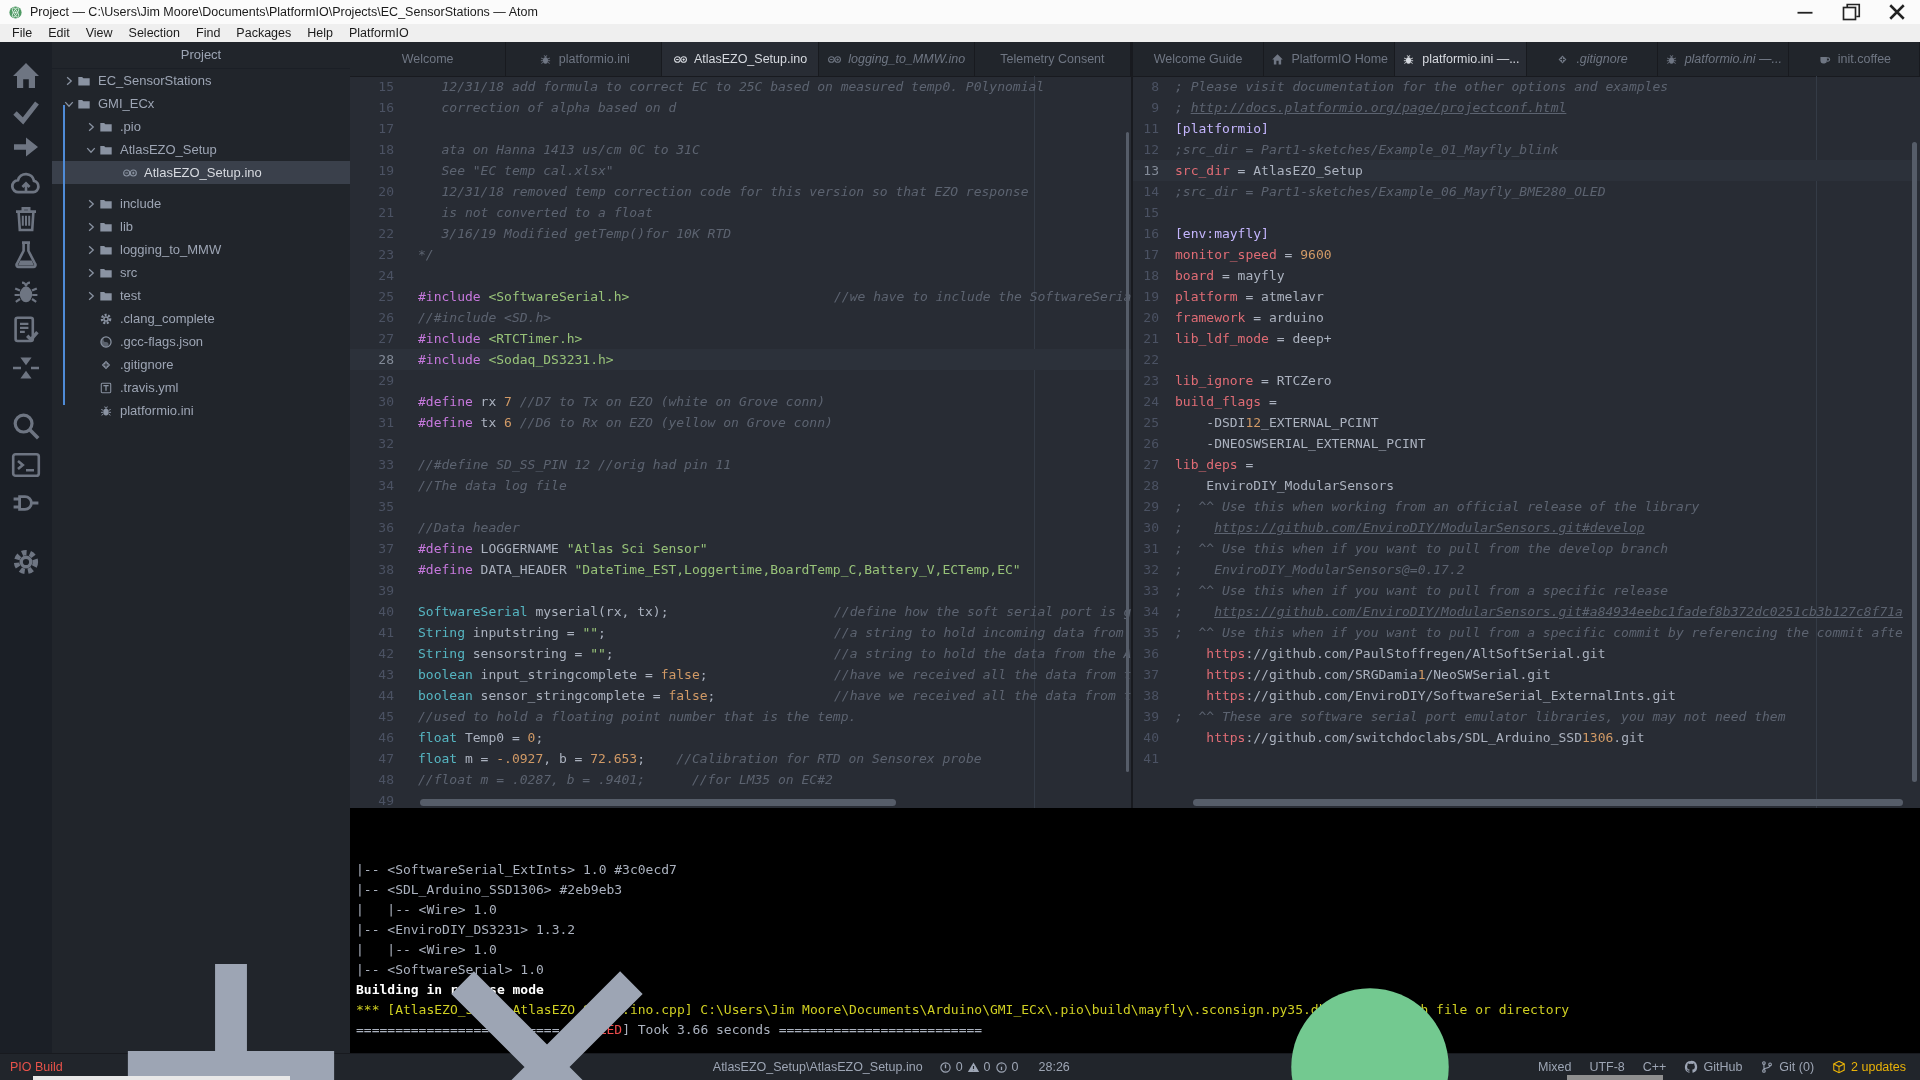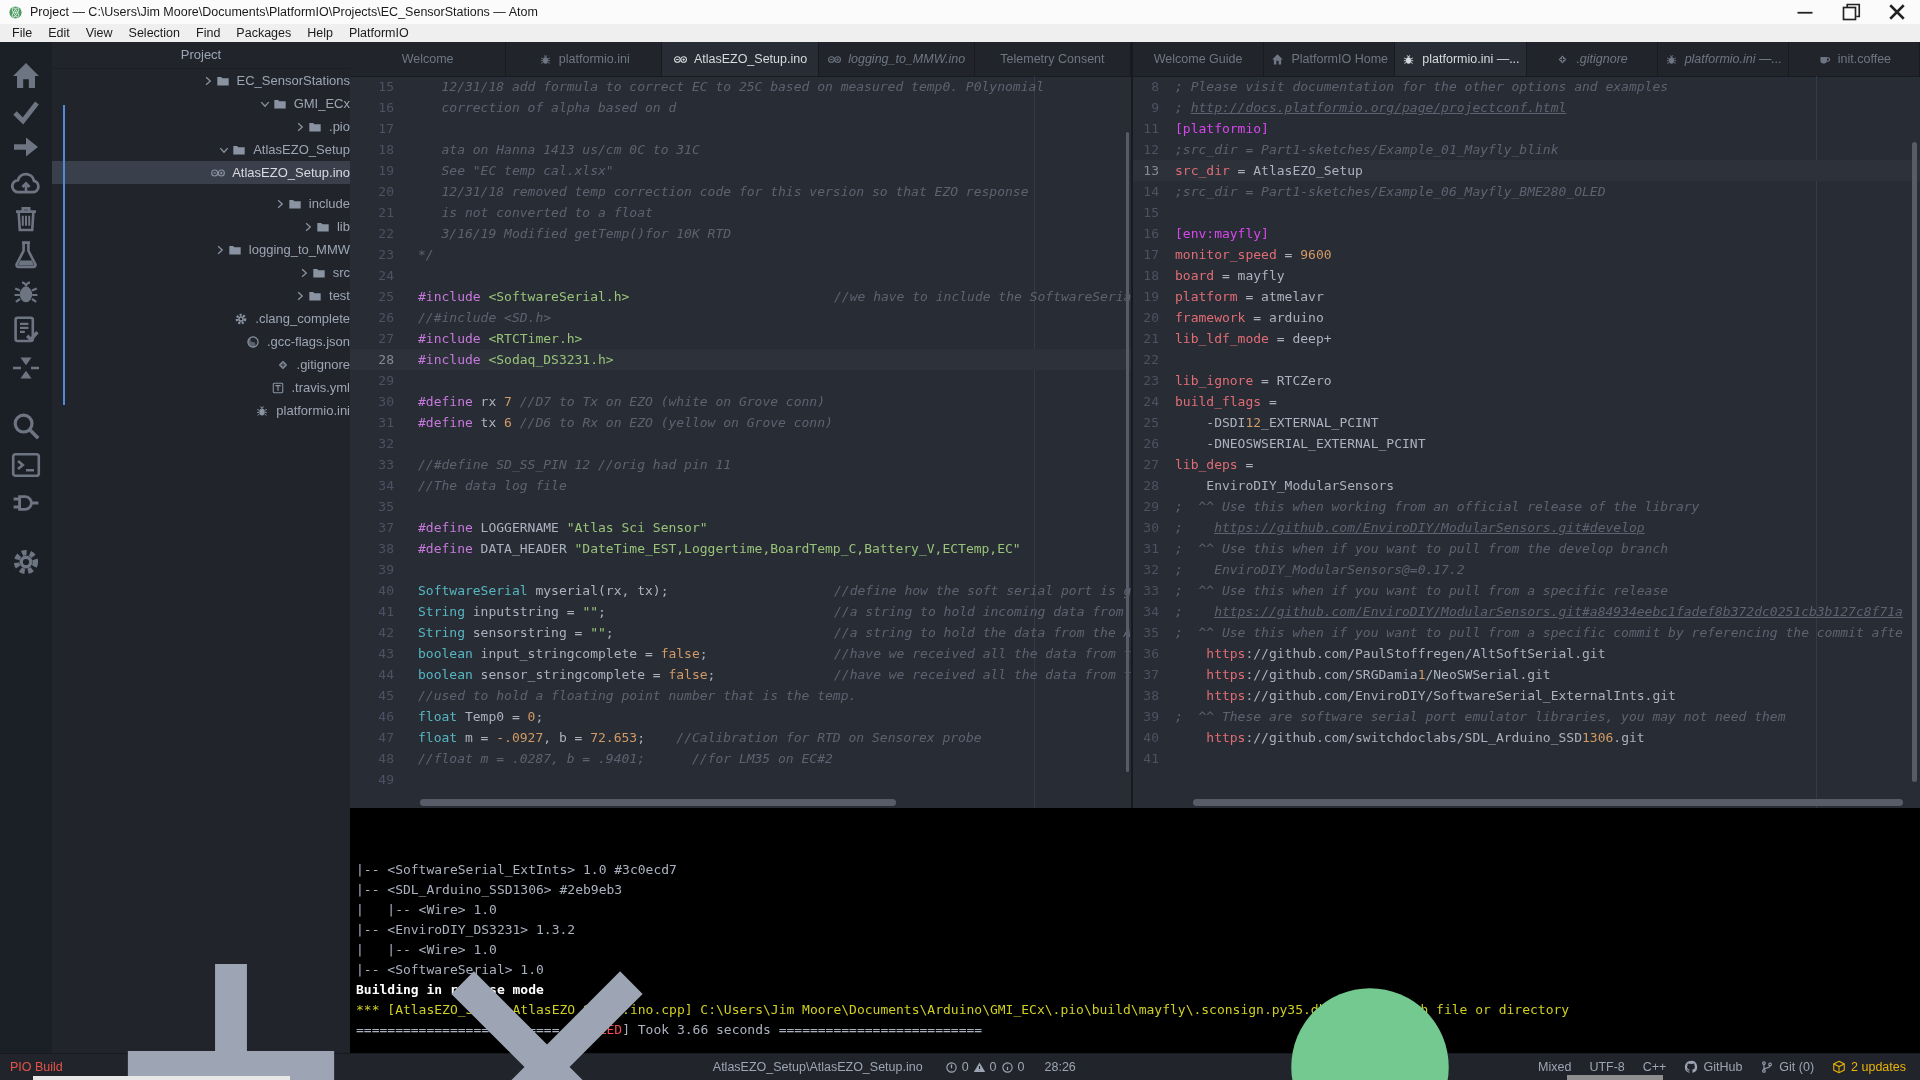--- a/index.html
+++ b/index.html
@@ -16,21 +16,21 @@
   .menu-item{padding:0 8px;line-height:18px;}
 
   
   .pio-toolbar{position:absolute;left:0;top:42px;width:52px;height:1011px;background:#1b1f26;}
   .tbtn{position:absolute;left:0;width:52px;height:32px;display:flex;align-items:center;justify-content:center;color:#6e7582;}
   .tbtn svg{width:21px;height:21px;}
 
   
   .tree{position:absolute;left:52px;top:42px;width:298px;height:1011px;background:#21252b;overflow:hidden;}
   .tree-header{height:26px;line-height:26px;text-align:center;color:#9da5b4;font-size:13px;background:#21252b;border-bottom:1px solid #1b1f26;}
-  .tree-item{height:23px;display:flex;align-items:center;color:#9da5b4;font-size:13px;white-space:nowrap;justify-content:flex-end;}
+  .tree-item{height:23px;display:flex;align-items:center;color:#9da5b4;font-size:13px;white-space:nowrap;}
   .tree-item.selected{background:#3a404b;color:#d7dae0;}
   .tree-item .chev{width:14px;height:12px;flex:0 0 14px;color:#8a93a2;display:inline-flex;}
   .tree-item .chev svg{width:11px;height:11px;}
   .tree-item .ficon{width:16px;height:14px;margin-right:6px;color:#8a93a2;display:inline-flex;}
   .tree-item .ficon svg{width:14px;height:14px;}
   .tree-guide{position:absolute;left:11px;width:2px;background:#4f8bd6;}
 
   
   .pane{position:absolute;top:42px;height:766px;background:#282c34;overflow:hidden;}
   .tabbar{position:absolute;left:0;top:0;right:0;height:34px;background:#21252b;border-bottom:1px solid #181a1f;display:flex;}
@@ -49,21 +49,21 @@
   .pane-right .ln{width:26px;padding-right:10px;}
   .pane-right .code{margin-left:6px;}
   .tail{position:absolute;left:484px;top:0;}
   .wrap-guide{position:absolute;top:0;bottom:0;width:1px;background:#343b46;}
   .vscroll,.hscroll{position:absolute;background:#565d69;border-radius:4px;}
   .divider{position:absolute;left:1131px;top:42px;width:2px;height:766px;background:#181a1f;}
 
   
   .tc-d{color:#abb2bf}.tc-c{color:#5c6370;font-style:italic}.tc-k{color:#c678dd}
   .tc-s{color:#98c379}.tc-n{color:#d19a66}.tc-t{color:#56b6c2}
-  .tc-sec{color:#d946ef}.tc-key{color:#e06c75}
+  .tc-sec{color:#c4b5fd}.tc-key{color:#e06c75}
   .tc-lnk{color:#5c6370;font-style:italic;text-decoration:underline}
   .tc-b{color:#ffffff;font-weight:bold}.tc-y{color:#cfcf22}.tc-r{color:#f14c4c}
 
   
   .terminal{position:absolute;left:350px;top:808px;width:1570px;height:245px;background:#000;}
   .term-header{position:absolute;left:0;top:0;right:0;height:40px;background:#282c34;border-bottom:2px solid #181a1f;display:flex;align-items:center;}
   .term-title{margin-left:22px;color:#9da5b4;font-family:"DejaVu Sans Mono",monospace;font-size:13px;}
   .term-right{margin-left:auto;display:flex;align-items:center;gap:7px;margin-right:14px;}
   .term-dur{color:#cc5c54;font-family:"DejaVu Sans Mono",monospace;font-size:12.5px;margin-right:8px;}
   .term-btn{width:32px;height:25px;background:#3a404d;border-radius:3px;display:flex;align-items:center;justify-content:center;color:#6f9be8;}
@@ -71,21 +71,21 @@
   .term-out{position:absolute;left:0;top:42px;right:0;bottom:0;padding:10px 0 0 6px;font-family:"DejaVu Sans Mono",monospace;font-size:13px;color:#e4e4e4;}
   .trow{height:20px;line-height:20px;white-space:pre;}
 
   
   .statusbar{position:absolute;left:0;top:1053px;width:1920px;height:27px;background:#21252b;border-top:1px solid #181a1f;display:flex;align-items:center;color:#9da5b4;font-size:12.5px;box-sizing:border-box;}
   .sb-left{display:flex;align-items:center;gap:0;}
   .sb-right{margin-left:auto;display:flex;align-items:center;gap:18px;margin-right:14px;}
   .sb-pio{color:#e8524a;margin:0 18px 0 10px;}
   .sb-ic{display:inline-flex;color:#9da5b4;margin-right:16px;}
   .sb-ic svg{width:12px;height:12px;}
-  .sb-file{margin-right:22px;}
+  .sb-file{margin-right:16px;}
   .sb-diag{display:flex;align-items:center;gap:4px;margin-right:20px;}
   .sb-diag .dicon{display:inline-flex;width:13px;height:13px;}
   .sb-diag .dicon svg{width:13px;height:13px;}
   .sb-item{display:flex;align-items:center;gap:5px;}
   .sb-item svg{width:14px;height:14px;}
   .sb-dot{color:#73c990;}
   .sb-dot svg{width:11px;height:11px;}
   .sb-updates{color:#eab308;}
   .bstrip-white{position:absolute;left:33px;top:1076px;width:257px;height:4px;background:#e8e8e8;}
   .bstrip-gray{position:absolute;left:1567px;top:1075px;width:96px;height:5px;background:#8f8f8f;}
@@ -461,20 +461,21 @@
         <div class="crow"><span class="ln">26</span><span class="code"><span class="tc-c">//#include &lt;SD.h&gt;</span></span></div>
         <div class="crow"><span class="ln">27</span><span class="code"><span class="tc-k">#include</span><span class="tc-d"> </span><span class="tc-s">&lt;RTCTimer.h&gt;</span></span></div>
         <div class="crow cur"><span class="ln">28</span><span class="code"><span class="tc-k">#include</span><span class="tc-d"> </span><span class="tc-s">&lt;Sodaq_DS3231.h&gt;</span></span></div>
         <div class="crow"><span class="ln">29</span><span class="code"></span></div>
         <div class="crow"><span class="ln">30</span><span class="code"><span class="tc-k">#define</span><span class="tc-d"> rx </span><span class="tc-n">7</span><span class="tc-d"> </span><span class="tc-c">//D7 to Tx on EZO (white on Grove conn)</span></span></div>
         <div class="crow"><span class="ln">31</span><span class="code"><span class="tc-k">#define</span><span class="tc-d"> tx </span><span class="tc-n">6</span><span class="tc-d"> </span><span class="tc-c">//D6 to Rx on EZO (yellow on Grove conn)</span></span></div>
         <div class="crow"><span class="ln">32</span><span class="code"></span></div>
         <div class="crow"><span class="ln">33</span><span class="code"><span class="tc-c">//#define SD_SS_PIN 12 //orig had pin 11</span></span></div>
         <div class="crow"><span class="ln">34</span><span class="code"><span class="tc-c">//The data log file</span></span></div>
         <div class="crow"><span class="ln">35</span><span class="code"></span></div>
+        <div class="crow"><span class="ln">36</span><span class="code"><span class="tc-c">//Data header</span></span></div>
         <div class="crow"><span class="ln">37</span><span class="code"><span class="tc-k">#define</span><span class="tc-d"> LOGGERNAME </span><span class="tc-s">"Atlas Sci Sensor"</span></span></div>
         <div class="crow"><span class="ln">38</span><span class="code"><span class="tc-k">#define</span><span class="tc-d"> DATA_HEADER </span><span class="tc-s">"DateTime_EST,Loggertime,BoardTemp_C,Battery_V,ECTemp,EC"</span></span></div>
         <div class="crow"><span class="ln">39</span><span class="code"></span></div>
         <div class="crow"><span class="ln">40</span><span class="code"><span class="tc-t">SoftwareSerial</span><span class="tc-d"> myserial(rx, tx);</span></span><span class="tail"><span class="tc-c">//define how the soft serial port is g</span></span></div>
         <div class="crow"><span class="ln">41</span><span class="code"><span class="tc-t">String</span><span class="tc-d"> inputstring = </span><span class="tc-s">""</span><span class="tc-d">;</span></span><span class="tail"><span class="tc-c">//a string to hold incoming data from</span></span></div>
         <div class="crow"><span class="ln">42</span><span class="code"><span class="tc-t">String</span><span class="tc-d"> sensorstring = </span><span class="tc-s">""</span><span class="tc-d">;</span></span><span class="tail"><span class="tc-c">//a string to hold the data from the A</span></span></div>
         <div class="crow"><span class="ln">43</span><span class="code"><span class="tc-t">boolean</span><span class="tc-d"> input_stringcomplete = </span><span class="tc-n">false</span><span class="tc-d">;</span></span><span class="tail"><span class="tc-c">//have we received all the data from t</span></span></div>
         <div class="crow"><span class="ln">44</span><span class="code"><span class="tc-t">boolean</span><span class="tc-d"> sensor_stringcomplete = </span><span class="tc-n">false</span><span class="tc-d">;</span></span><span class="tail"><span class="tc-c">//have we received all the data from t</span></span></div>
         <div class="crow"><span class="ln">45</span><span class="code"><span class="tc-c">//used to hold a floating point number that is the temp.</span></span></div>
         <div class="crow"><span class="ln">46</span><span class="code"><span class="tc-t">float</span><span class="tc-d"> Temp0 = </span><span class="tc-n">0</span><span class="tc-d">;</span></span></div>

